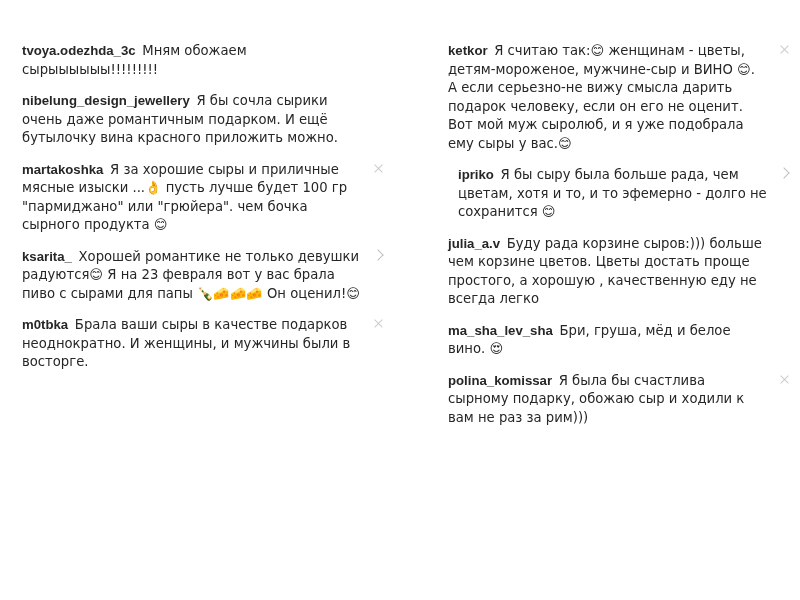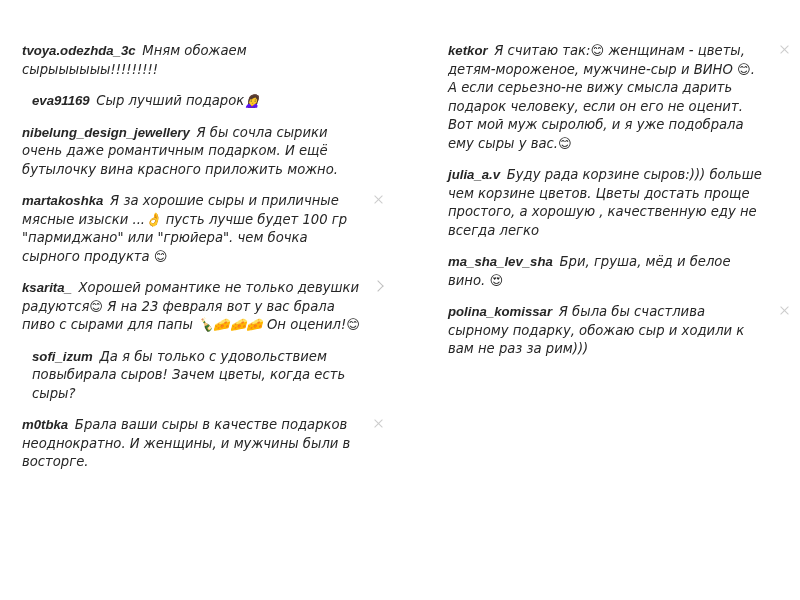--- a/index.html
+++ b/index.html
@@ -12,21 +12,20 @@
     height: 600px;
     font-family: "Liberation Sans", sans-serif;
     color: #262626;
     overflow: hidden;
   }
   .screen {
     position: relative;
     width: 800px;
     height: 516px;
     background: #ffffff;
-    font-style: italic;
   }
   .columns {
     display: flex;
     flex-direction: row;
     gap: 0px;
     padding-top: 42px;
     box-sizing: border-box;
     height: 600px;
   }
   .col {
@@ -110,56 +109,54 @@
 
 <div class="screen">
   <div class="columns">
 
     <div class="col col-left">
 
       <div class="comment">
         <span class="user">tvoya.odezhda_3c </span><span class="text emoji">Мням обожаем сырыыыыыы!!!!!!!!!</span>
       </div>
 
-      <div class="comment indent-1">
-        <span class="user">eva91169 </span><span class="text emoji">Сыр лучший подарок🙍‍♀️</span>
-      </div>
 
       <div class="comment">
         <span class="user">nibelung_design_jewellery </span><span class="text emoji">Я бы сочла сырики очень даже романтичным подарком. И ещё бутылочку вина красного приложить можно.</span>
       </div>
 
 
       <div class="comment">
         <span class="user">martakoshka </span><span class="text emoji">Я за хорошие сыры и приличные мясные изыски ...👌 пусть лучше будет 100 гр "пармиджано" или "грюйера". чем бочка сырного продукта 😊</span>
         <span class="close-x"></span>
       </div>
 
       <div class="comment">
         <span class="user">ksarita_ </span><span class="text emoji">Хорошей романтике не только девушки радуются😊 Я на 23 февраля вот у вас брала пиво с сырами для папы 🍾🧀🧀🧀 Он оценил!😊</span>
         <span class="chev"></span>
       </div>
 
-      <div class="comment indent-1">
-        <span class="user">sofi_izum </span><span class="text emoji">Да я бы только с удовольствием повыбирала сыров! Зачем цветы, когда есть сыры?</span>
-      </div>
 
       <div class="comment">
         <span class="user">m0tbka </span><span class="text emoji">Брала ваши сыры в качестве подарков неоднократно. И женщины, и мужчины были в восторге.</span>
         <span class="close-x"></span>
       </div>
     </div>
 
     <div class="col col-right">
 
       <div class="comment">
         <span class="user">ketkor </span><span class="text emoji">Я считаю так:😊 женщинам - цветы, детям-мороженое, мужчине-сыр и ВИНО 😊. А если серьезно-не вижу смысла дарить подарок человеку, если он его не оценит. Вот мой муж сыролюб, и я уже подобрала ему сыры у вас.😊</span>
         <span class="close-x"></span>
       </div>
 
+      <div class="comment indent-1">
+        <span class="user">ipriko </span><span class="text emoji">Я бы сыру была больше рада, чем цветам, хотя и то, и то эфемерно - долго не сохранится 😊</span>
+        <span class="chev"></span>
+      </div>
 
       <div class="comment">
         <span class="user">julia_a.v </span><span class="text emoji">Буду рада корзине сыров:))) больше чем корзине цветов. Цветы достать проще простого, а хорошую , качественную еду не всегда легко</span>
       </div>
 
       <div class="comment">
         <span class="user">ma_sha_lev_sha </span><span class="text emoji">Бри, груша, мёд и белое вино. 😍</span>
       </div>
 
 

